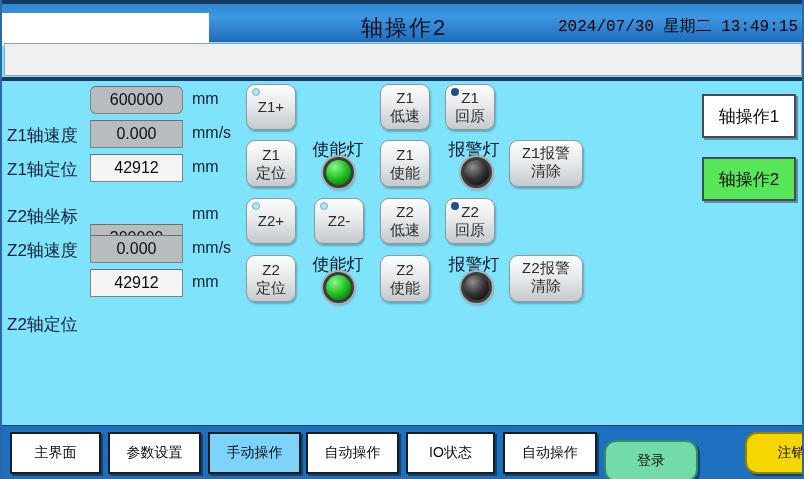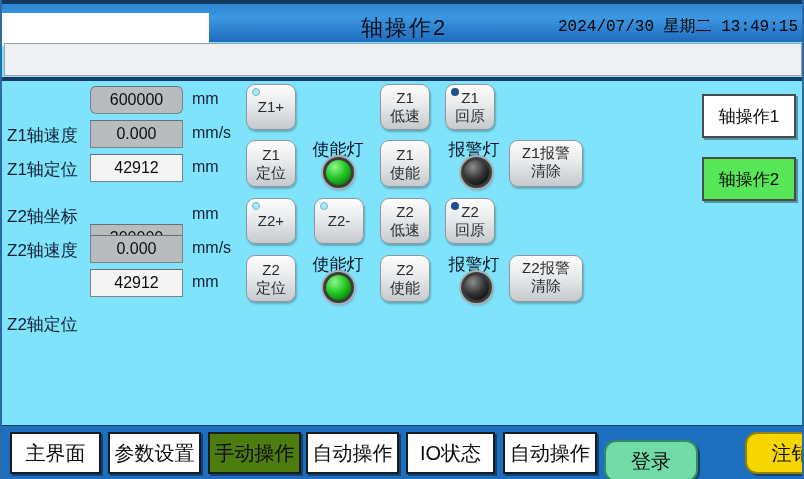--- a/index.html
+++ b/index.html
@@ -56,22 +56,22 @@
               border:2px solid #4a4a4a; box-shadow:2px 2px 0 rgba(0,0,0,.35);
               display:flex; align-items:center; justify-content:center; font-size:17px;
               color:#0d0d0d; cursor:pointer; }
   .side-tab.active { background:#57e657; }
 
   
   .bottom { position:absolute; left:0; top:425px; width:804px; height:54px; background:#1d6fc0;
             border-top:1px solid #16395f; }
   .nav-btn { position:absolute; top:6px; height:42px; background:#ffffff; border:2px solid #1c1c1c;
              box-shadow:2px 2px 0 rgba(0,0,0,.4); display:flex; align-items:center;
-             justify-content:center; font-size:20px; color:#0b0b0b; cursor:pointer; }
-  .nav-btn.active { background:#4d7c0f; }
+             justify-content:center; font-size:14px; color:#0b0b0b; cursor:pointer; }
+  .nav-btn.active { background:#7dd3fc; }
   .nav-btn.login  { background:#72dba8; border:2px solid #2f8f62; border-radius:12px;margin-top:8px; }
   .nav-btn.logout { background:#f5d600; border:2px solid #9a8200; border-radius:12px; }
 </style>
 </head>
 <body>
 
 <div class="screen">
 
   <div class="header">
     <div class="white-box"></div>

